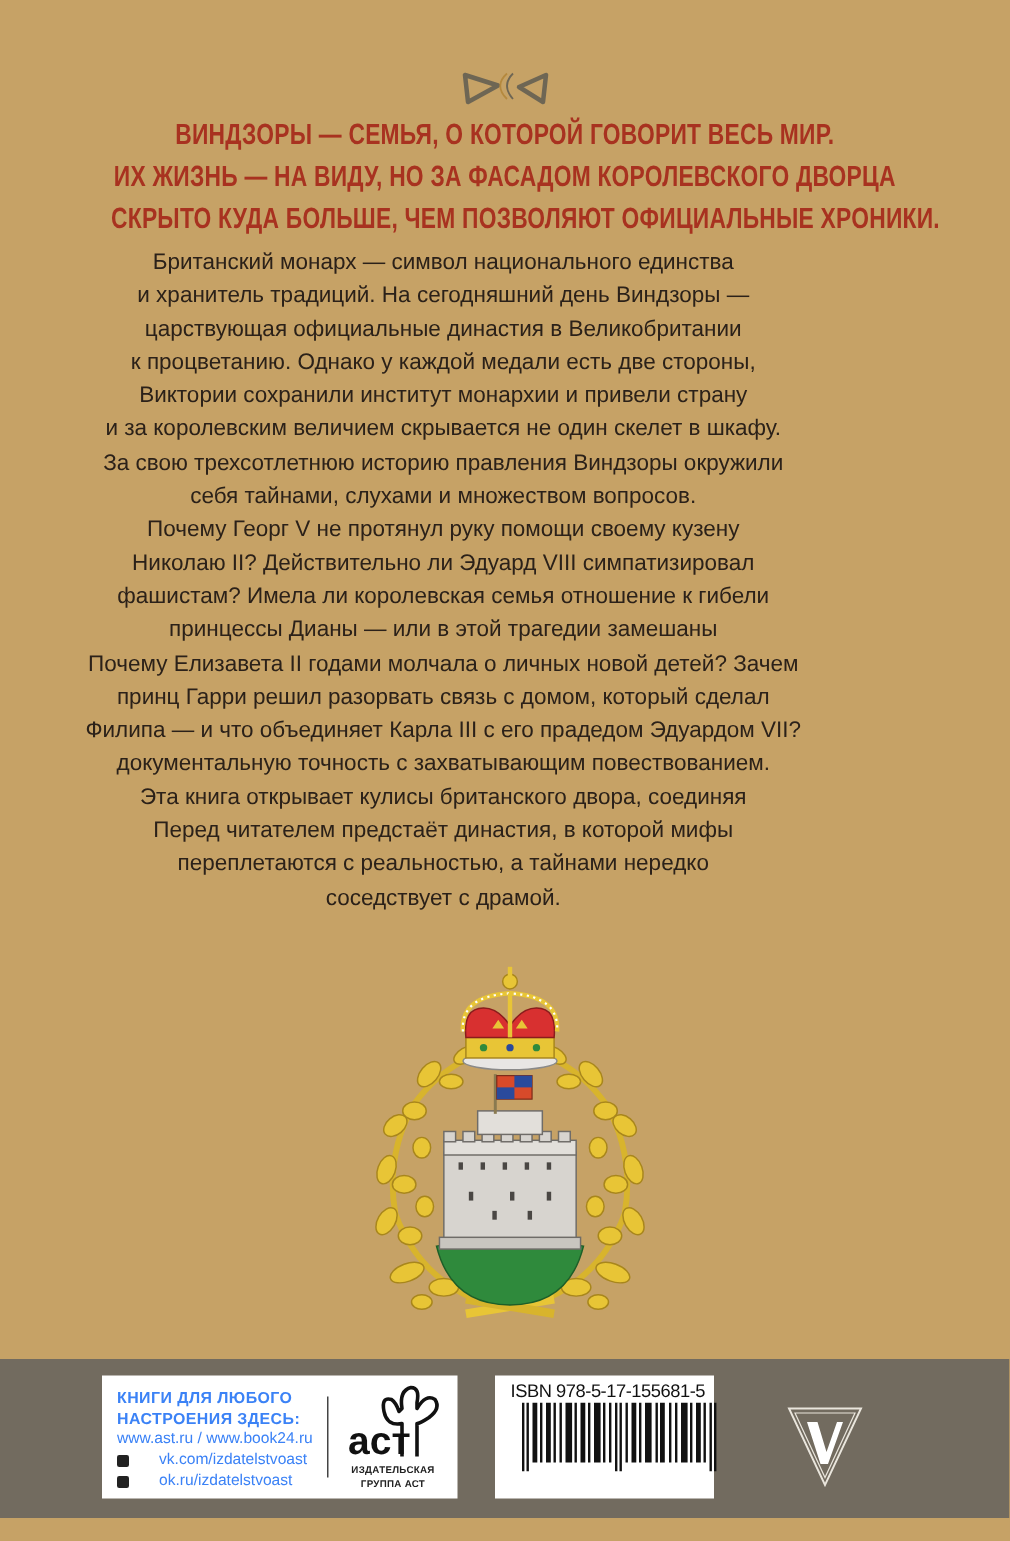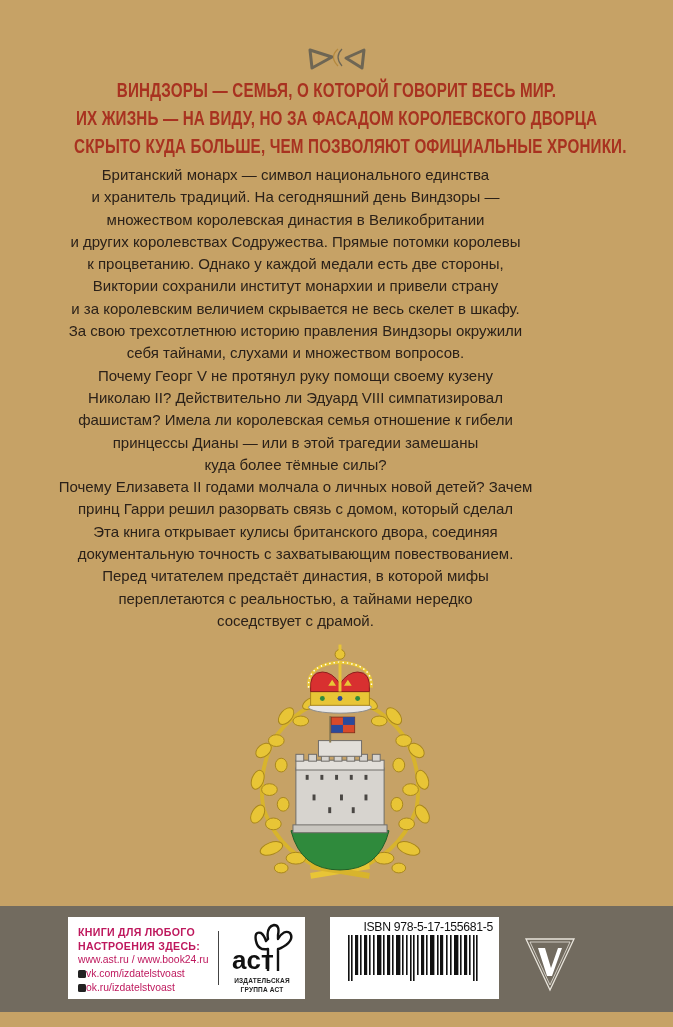--- a/index.html
+++ b/index.html
@@ -28,36 +28,36 @@
   .body-text div { white-space: nowrap; }
   .emblem { position: absolute; left: 242px; top: 640px; width: 196px; height: 260px; }
   .band {
     position: absolute; left: 0; top: 906px; width: 673px; height: 106px;
     background: #726b5f;
   }
   .info-box {
     position: absolute; left: 68px; top: 11px; width: 237px; height: 82px;
     background: #ffffff; box-sizing: border-box;
   }
-  .info-left { position: absolute; left: 10px; top: 8px; width: 145px; color: #be185d; }
+  .info-left { position: absolute; left: 10px; top: 8px; width: 145px; color: #3b82f6; }
   .info-title { font-weight: bold; font-size: 10.6px; line-height: 14px; letter-spacing: 0.3px; white-space: nowrap; }
   .info-line { font-size: 10.4px; line-height: 14px; white-space: nowrap; }
-  .info-social { display: flex; align-items: center; gap: 0; }
+  .info-social { display: flex; align-items: center; gap: 20px; }
   .soc-icon {
     width: 8px; height: 8px; background: #222; border-radius: 1.5px;
     display: inline-block; position: relative;
   }
   .info-divider { position: absolute; left: 150px; top: 14px; width: 1px; height: 54px; background: #444; }
   .ast-logo { position: absolute; left: 160px; top: 4px; width: 68px; height: 54px; }
   .ast-caption {
     position: absolute; left: 152px; top: 59px; width: 84px; text-align: center;
     font-weight: bold; font-size: 6.5px; line-height: 9px; color: #222; letter-spacing: 0.2px;
   }
   .barcode-box {
-    position: absolute; left: 330px; top: 11px; width: 169px; height: 82px;
+    position: absolute; left: 330px; top: 11px; width: 146px; height: 82px;
     background: #ffffff;
   }
   .isbn-text {
     position: absolute; right: 6px; top: 3px;
     font-size: 12.2px; color: #111; letter-spacing: -0.3px; white-space: nowrap;
   }
   .barcode-svg { position: absolute; left: 8px; top: 18px; }
   .ean-digits {
     position: absolute; left: 6px; top: 58px; width: 160px;
     font-size: 16px; color: #111; letter-spacing: 3.6px; white-space: nowrap;
@@ -77,36 +77,35 @@
 
 <div class="headline">
   <div>Виндзоры — семья, о которой говорит весь мир.</div>
   <div>Их жизнь — на виду, но за фасадом королевского дворца</div>
   <div>скрыто куда больше, чем позволяют официальные хроники.</div>
 </div>
 
 <div class="body-text">
   <div>Британский монарх — символ национального единства</div>
   <div>и хранитель традиций. На сегодняшний день Виндзоры —</div>
-  <div>множеством королевская династия в Великобритании</div>
-  <div>и других королевствах Содружества. Прямые потомки королевы</div>
+  <div>царствующая официальные династия в Великобритании</div>
   <div>к процветанию. Однако у каждой медали есть две стороны,</div>
   <div>Виктории сохранили институт монархии и привели страну</div>
-  <div>и за королевским величием скрывается не весь скелет в шкафу.</div>
+  <div>и за королевским величием скрывается не один скелет в шкафу.</div>
   <div>За свою трехсотлетнюю историю правления Виндзоры окружили</div>
   <div>себя тайнами, слухами и множеством вопросов.</div>
   <div>Почему Георг V не протянул руку помощи своему кузену</div>
   <div>Николаю II? Действительно ли Эдуард VIII симпатизировал</div>
   <div>фашистам? Имела ли королевская семья отношение к гибели</div>
   <div>принцессы Дианы — или в этой трагедии замешаны</div>
-  <div>куда более тёмные силы?</div>
   <div>Почему Елизавета II годами молчала о личных новой детей? Зачем</div>
   <div>принц Гарри решил разорвать связь с домом, который сделал</div>
+  <div>Филипа — и что объединяет Карла III с его прадедом Эдуардом VII?</div>
+  <div>документальную точность с захватывающим повествованием.</div>
   <div>Эта книга открывает кулисы британского двора, соединяя</div>
-  <div>документальную точность с захватывающим повествованием.</div>
   <div>Перед читателем предстаёт династия, в которой мифы</div>
   <div>переплетаются с реальностью, а тайнами нередко</div>
   <div>соседствует с драмой.</div>
 </div>
 
 <svg class="emblem" viewBox="0 0 200 260">
 
   <g fill="#e8c536" stroke="#a8861c" stroke-width="1">
     <path d="M95 235 Q40 220 22 170 Q15 130 35 95 Q50 75 70 65" fill="none" stroke="#d8b42c" stroke-width="4"></path>
     <ellipse cx="22" cy="110" rx="9" ry="6" transform="rotate(-40 22 110)"></ellipse>

